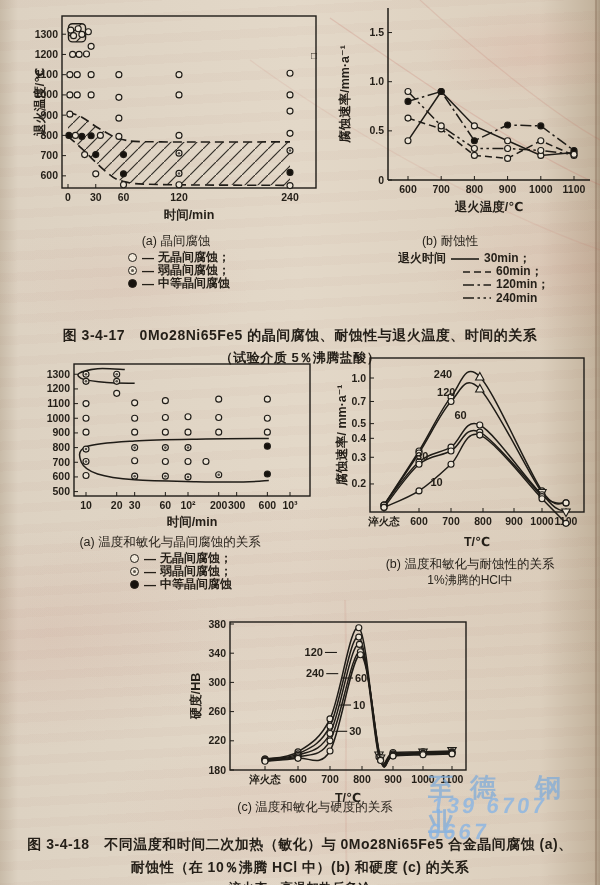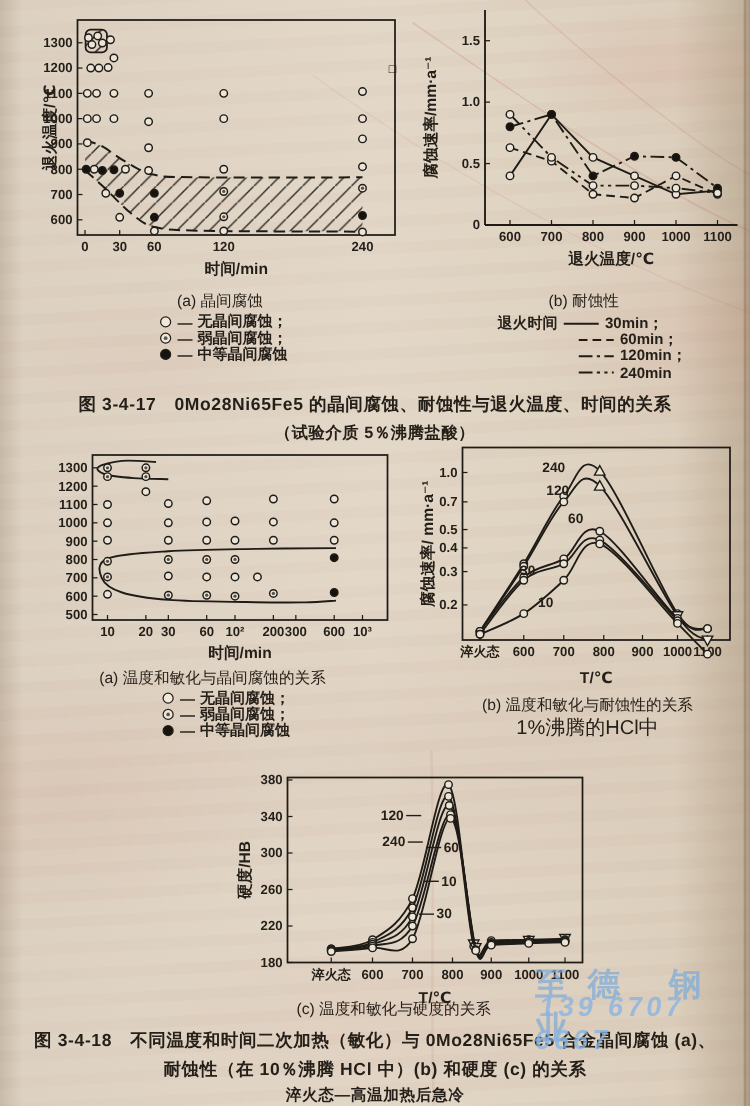--- a/index.html
+++ b/index.html
@@ -13,21 +13,21 @@
     radial-gradient(ellipse 300px 120px at 50% 92%, rgba(190,110,100,.08), transparent 70%),
     radial-gradient(ellipse 200px 90px at 20% 32%, rgba(200,120,110,.07), transparent 70%),
     radial-gradient(ellipse 420px 180px at 55% 68%, rgba(160,90,80,.06), transparent 75%),
     repeating-linear-gradient(177deg, rgba(150,80,70,.028) 0 9px, rgba(0,0,0,0) 9px 21px);}
   svg.chart{position:absolute;z-index:2;overflow:visible;}
   svg.decor{position:absolute;inset:0;z-index:1;pointer-events:none;}
   .tick{font-size:10.5px;fill:#241f18;font-weight:600;}
   .atitle{font-size:12.5px;font-weight:700;fill:#241f18;}
   .ann{font-size:11px;font-weight:700;fill:#241f18;}
   .cap{position:absolute;z-index:3;font-weight:400;font-size:12.5px;text-align:center;}
-  .figcap{position:absolute;z-index:3;width:600px;text-align:center;font-weight:700;font-size:14px;letter-spacing:.5px;}
+  .figcap{position:absolute;z-index:3;width:600px;text-align:center;font-weight:700;font-size:14px;letter-spacing:.5px;margin-top:12px;}
   .legend{position:absolute;z-index:3;font-size:12px;font-weight:700;}
   .legend .row{display:flex;align-items:center;height:13px;white-space:nowrap;}
   .mk{display:inline-block;width:7px;height:7px;border:1.3px solid #241f18;border-radius:50%;margin-right:5px;position:relative;background:#f0e8da;}
   .mk.weak::after{content:"";position:absolute;left:1.6px;top:1.6px;width:3.4px;height:3.4px;border-radius:50%;background:#5d574e;}
   .mk.medium{background:#17130e;}
   .sep{margin-right:4px;}
   .indent{display:inline-block;width:64px;}
   .sq{position:absolute;z-index:3;font-size:10px;color:#241f18;}
   .wm{position:absolute;z-index:4;color:rgba(125,170,218,.72);font-weight:700;pointer-events:none;}
   .wm1{left:428px;top:770px;font-size:26px;letter-spacing:16px;}
@@ -217,21 +217,21 @@
         <span class="mk weak"></span>
         <span class="sep">—</span>
         <span>弱晶间腐蚀；</span>
       </div>
       <div class="row">
         <span class="mk medium"></span>
         <span class="sep">—</span>
         <span>中等晶间腐蚀</span>
       </div>
     </div>
-  <div class="cap" style="left:387px;top:233px;width:160px">(b) 耐蚀性</div>
+  <div class="cap" style="left:370px;top:233px;width:160px">(b) 耐蚀性</div>
   <div id="legend17b" class="legend" style="left:398px;top:252px">
       <div class="row">
         <span style="margin-right: 4px;">退火时间 </span>
         <svg width="30" height="8" style="margin-right: 4px;">
           <line x1="1" y1="4" x2="29" y2="4" stroke="#1f1c17" stroke-width="1.6"></line>
         </svg>
         <span>30min；</span>
       </div>
       <div class="row">
         <span class="indent"></span>
@@ -453,21 +453,21 @@
         <span class="sep">—</span>
         <span>弱晶间腐蚀；</span>
       </div>
       <div class="row">
         <span class="mk medium"></span>
         <span class="sep">—</span>
         <span>中等晶间腐蚀</span>
       </div>
     </div>
   <div class="cap" style="left:350px;top:556px;width:240px">(b) 温度和敏化与耐蚀性的关系</div>
-  <div class="cap" style="left:350px;top:572px;width:240px;font-size:16px">1%沸腾的HCl中</div>
+  <div class="cap" style="left:350px;top:572px;width:240px;font-size:12px">1%沸腾的HCl中</div>
 
   <svg id="fig18c" class="chart" style="left:150px;top:610px" width="330" height="190">
       <g>
         <rect x="80" y="12" width="236" height="148" fill="none" stroke="#1f1c17" stroke-width="1.4"></rect>
         <line x1="115" y1="160" x2="115" y2="156" stroke="#1f1c17" stroke-width="1"></line>
         <text x="115" y="173" text-anchor="middle" class="tick">淬火态</text>
         <line x1="148" y1="160" x2="148" y2="156" stroke="#1f1c17" stroke-width="1"></line>
         <text x="148" y="173" text-anchor="middle" class="tick">600</text>
         <line x1="180" y1="160" x2="180" y2="156" stroke="#1f1c17" stroke-width="1"></line>
         <text x="180" y="173" text-anchor="middle" class="tick">700</text>

